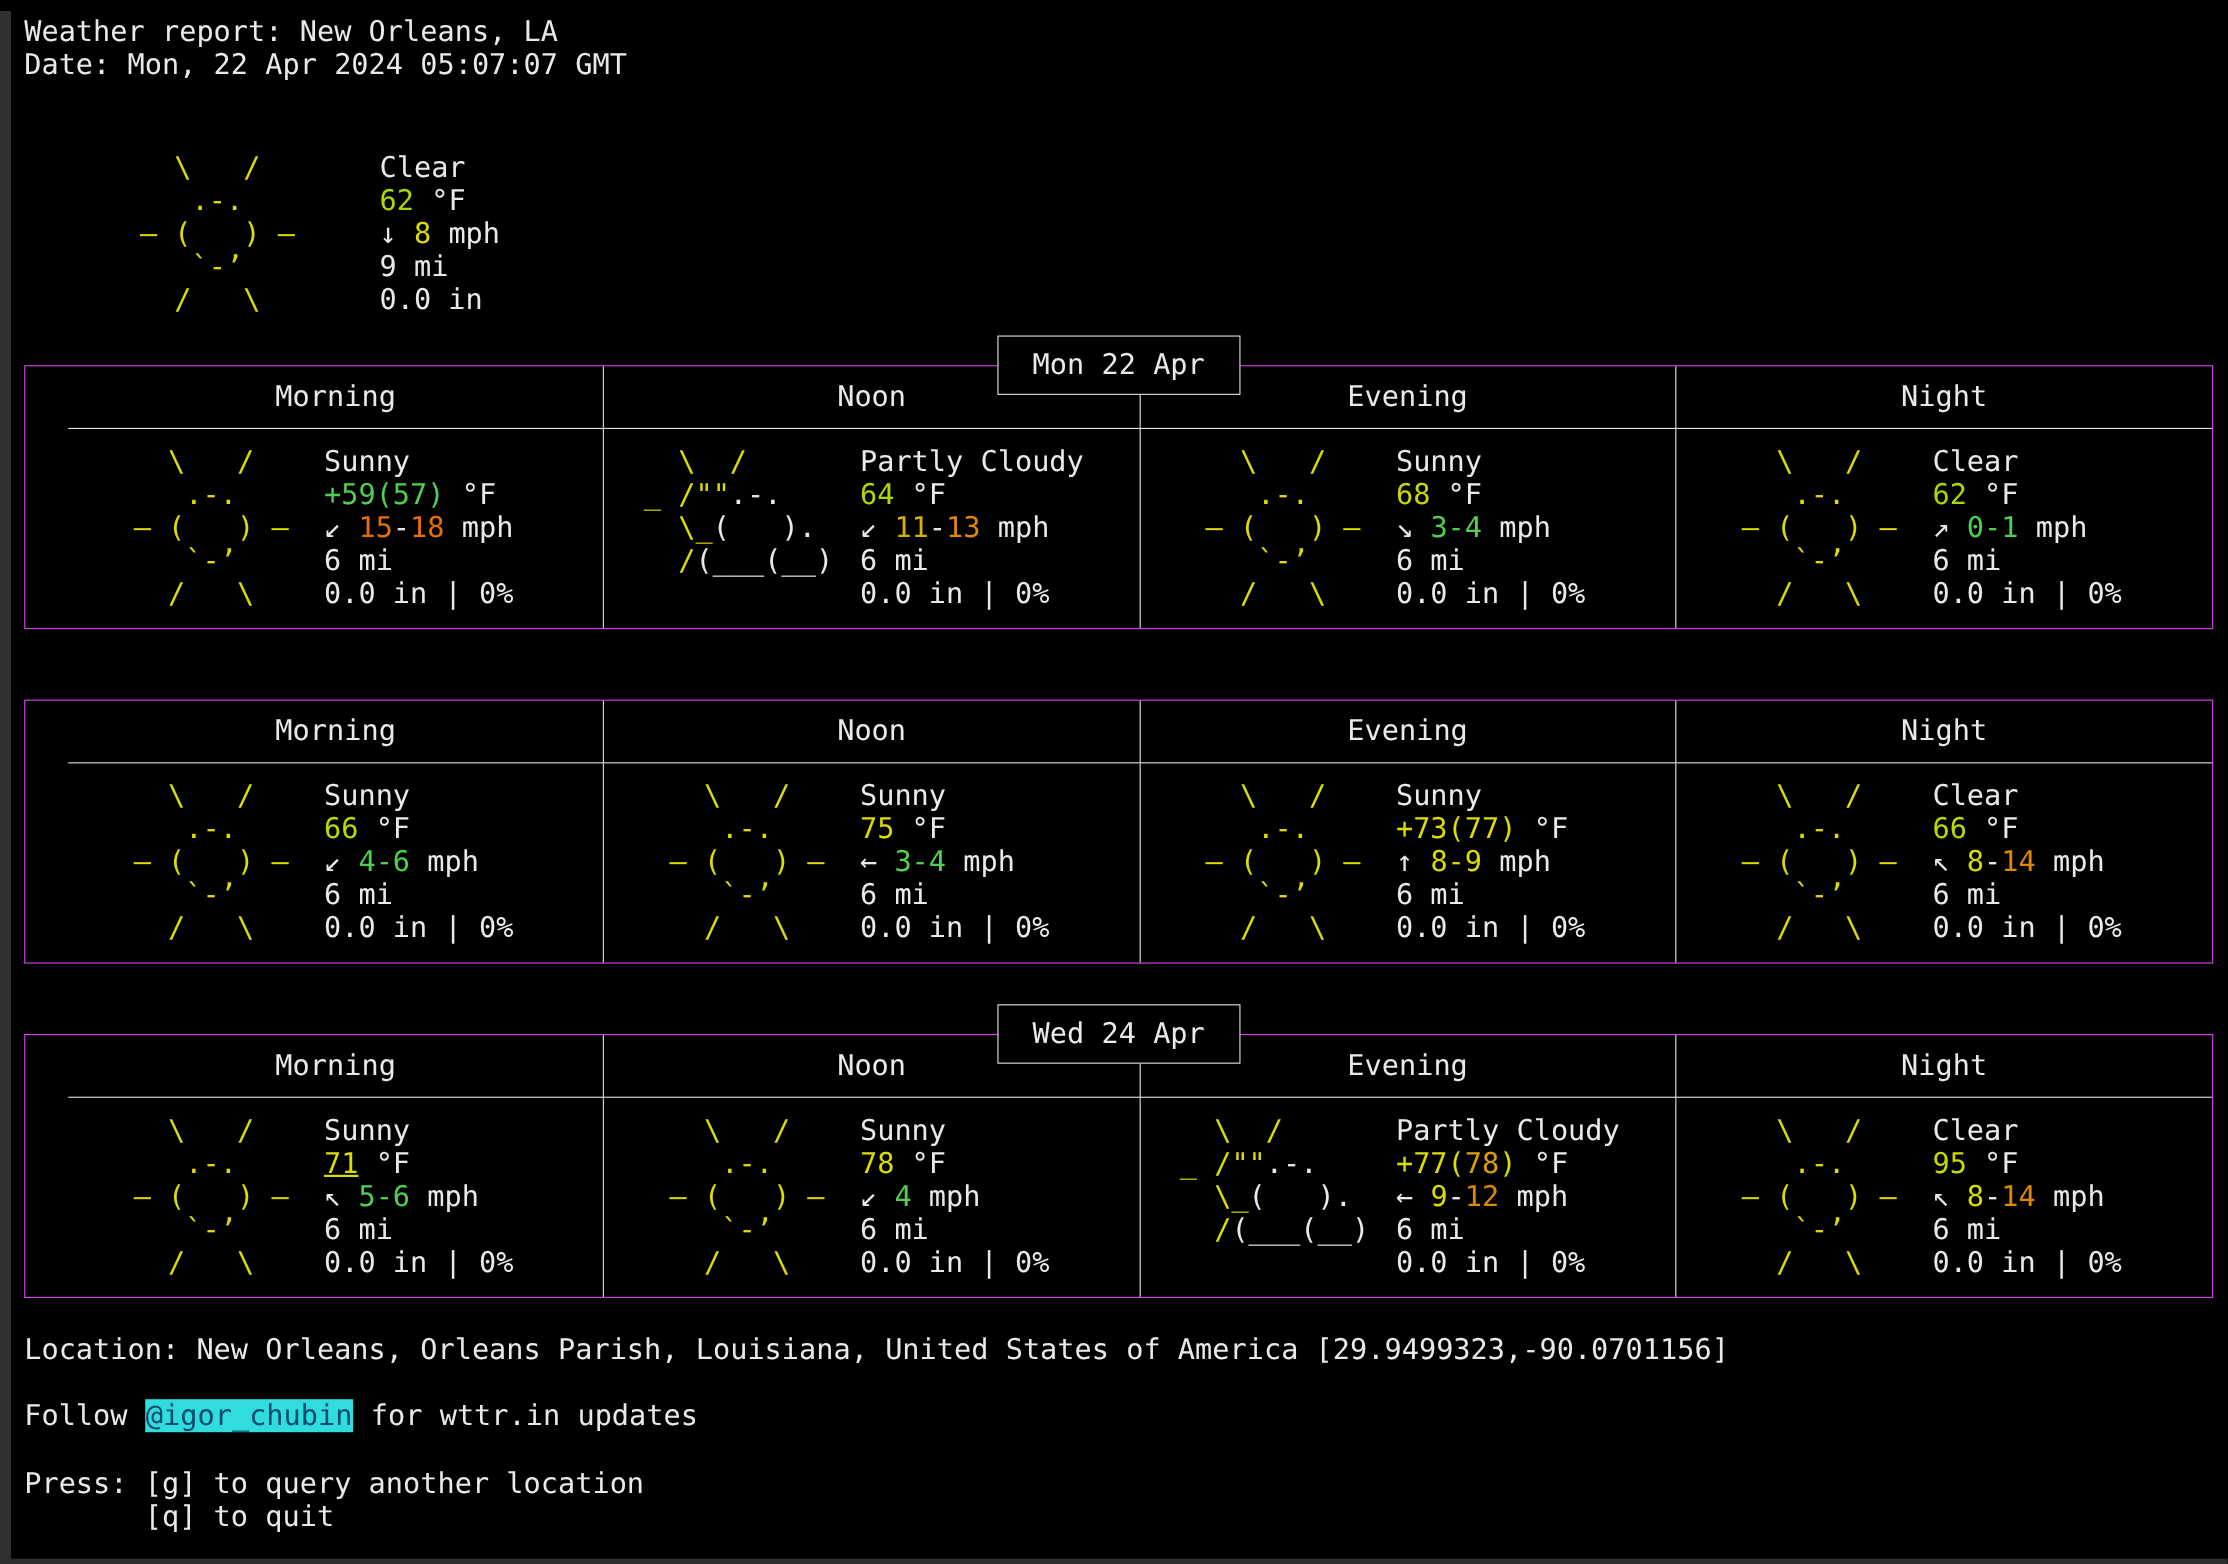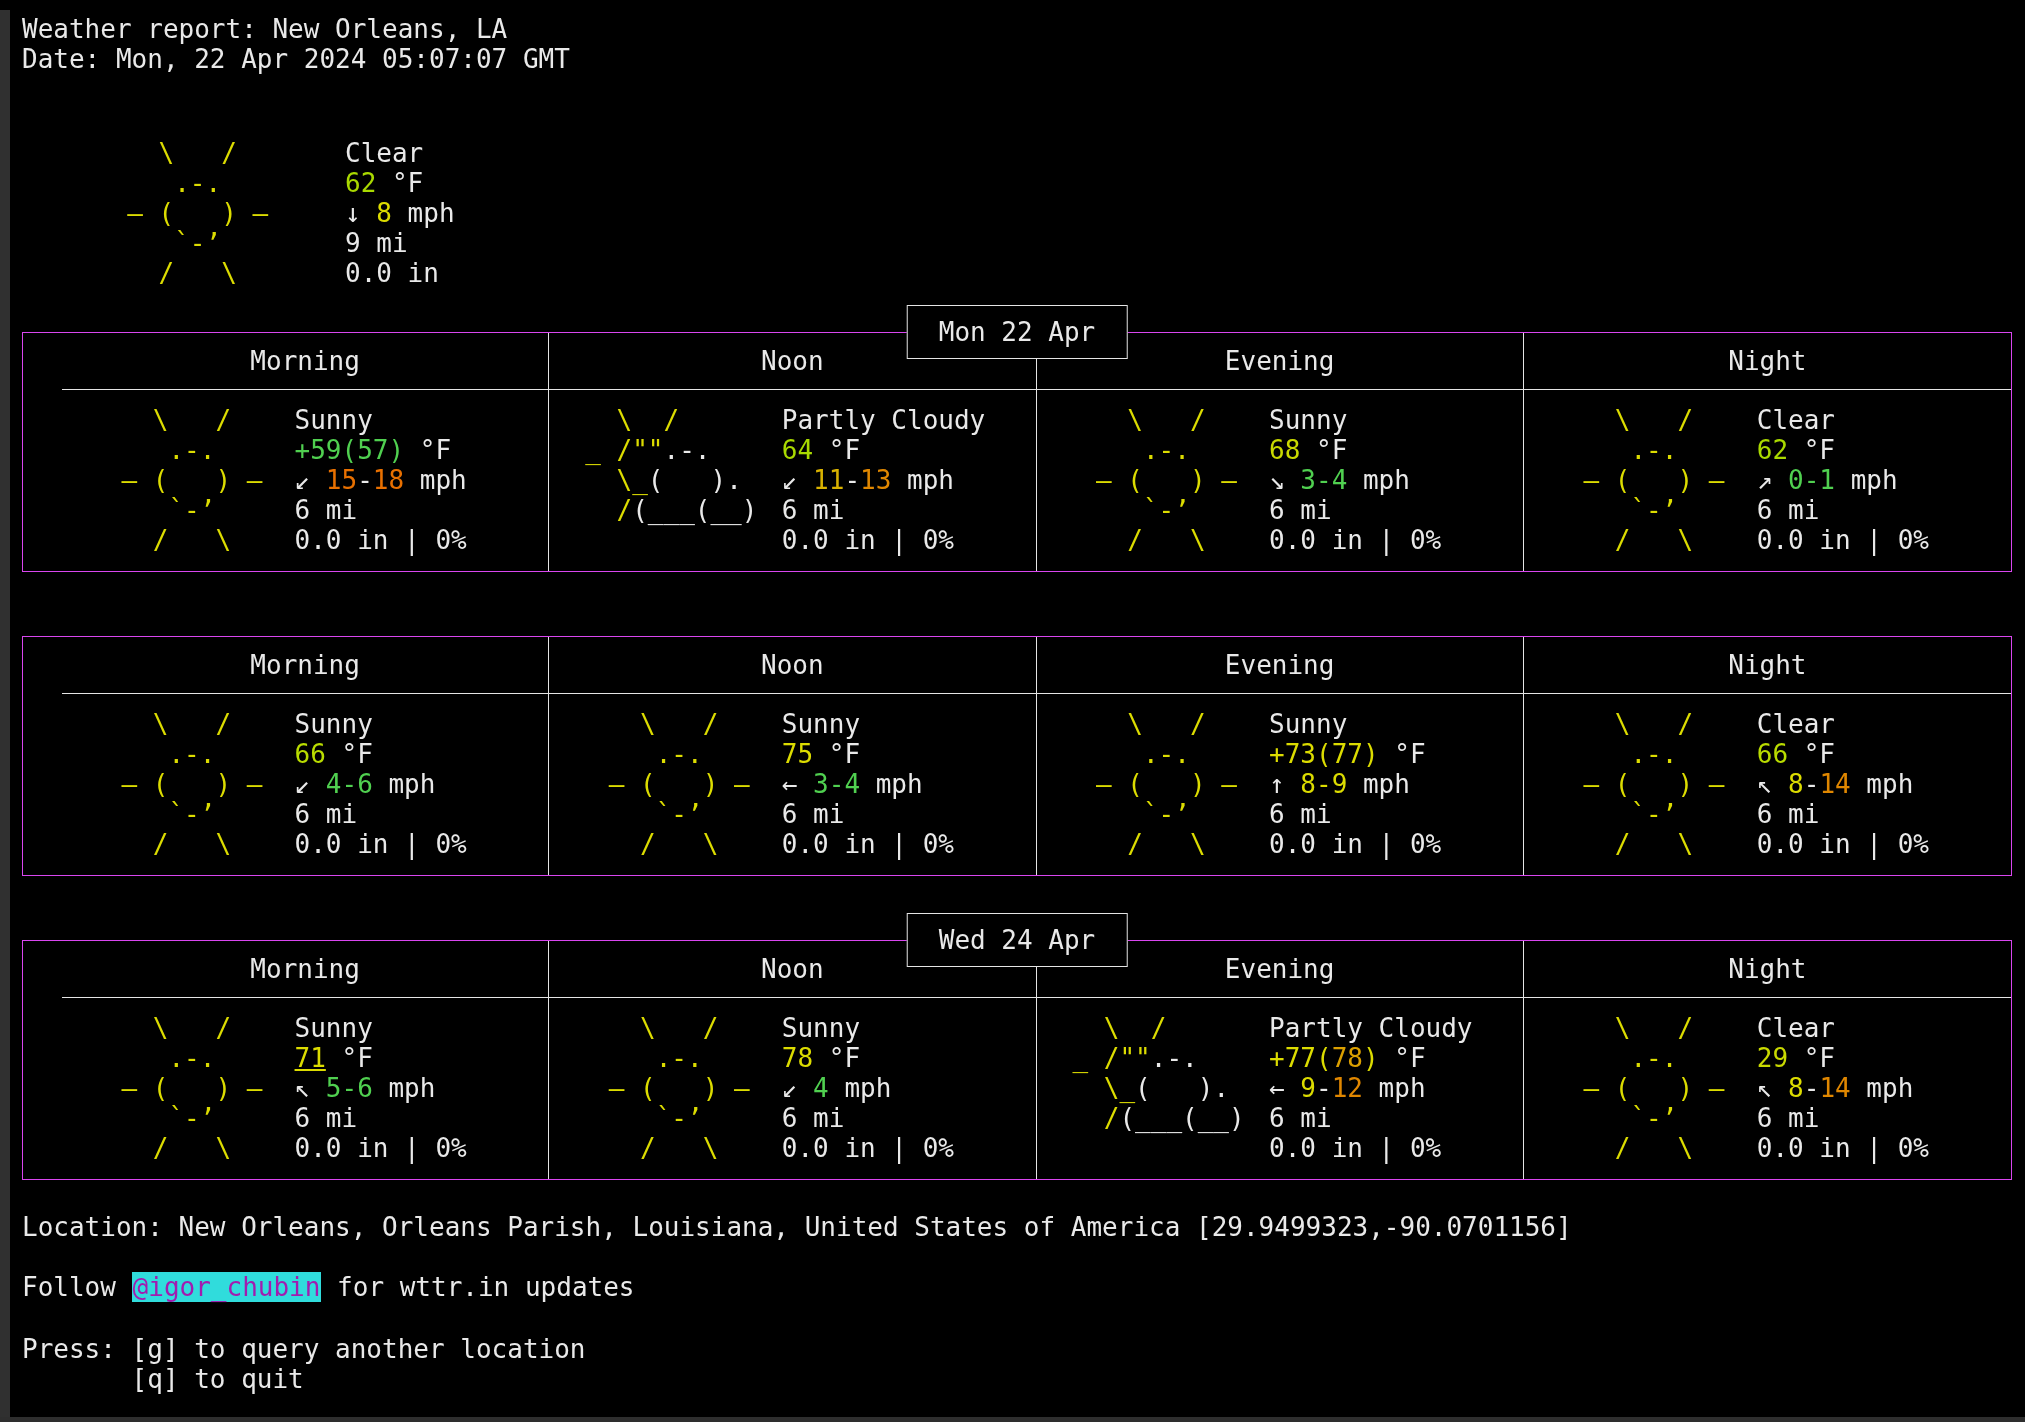--- a/index.html
+++ b/index.html
@@ -29,21 +29,21 @@
     height:57px; display:flex; align-items:center; justify-content:center;
     border-right:1px solid #e5e5e5; border-bottom:1px solid #e5e5e5; white-space:pre;
   }
   .hdr-cell.last { border-right:none; }
   .cell { border-right:1px solid #e5e5e5; min-height:181px; padding-top:15px; display:flex; }
   .cell.last { border-right:none; }
   .cell .art-col { width:47%; display:flex; justify-content:center; }
   .cell .info-col { width:53%; padding-left:4px; }
   .footer-location { margin-top:32px; white-space:pre; }
   .footer-follow { margin-top:30px; white-space:pre; }
-  .handle { background:#30dcdc; color:#a21caf; padding:0 1px; }
+  .handle { background:#30dcdc; color:#0c4a6e; padding:0 1px; }
   .footer-press { margin-top:32px; }
 </style>
 </head>
 <body>
 
 <div class="left-strip"></div>
 
 <div class="screen">
 
   <div class="line">Weather report: New Orleans, LA</div>
@@ -218,21 +218,21 @@
               <div class="line"><span style="color: rgb(233, 233, 233);">6 mi</span></div>
               <div class="line"><span style="color: rgb(233, 233, 233);">0.0 in | 0%</span></div>
             </div>
           </div>
           <div class="cell last">
             <div class="art-col">
               <pre class="art"><div class="line"><span style="color: rgb(220, 220, 0);">    \   /</span></div><div class="line"><span style="color: rgb(220, 220, 0);">     .-.</span></div><div class="line"><span style="color: rgb(220, 220, 0);">  — (   ) —</span></div><div class="line"><span style="color: rgb(220, 220, 0);">     `-’</span></div><div class="line"><span style="color: rgb(220, 220, 0);">    /   \</span></div></pre>
             </div>
             <div class="info-col">
               <div class="line"><span style="color: rgb(233, 233, 233);">Clear</span></div>
-              <div class="line"><span style="color: rgb(201, 217, 0);">29</span><span style="color: rgb(233, 233, 233);"> °F</span></div>
+              <div class="line"><span style="color: rgb(201, 217, 0);">95</span><span style="color: rgb(233, 233, 233);"> °F</span></div>
               <div class="line"><span style="color: rgb(233, 233, 233);">↖ </span><span style="color: rgb(220, 220, 0);">8</span><span style="color: rgb(233, 233, 233);">-</span><span style="color: rgb(224, 135, 0);">14</span><span style="color: rgb(233, 233, 233);"> mph</span></div>
               <div class="line"><span style="color: rgb(233, 233, 233);">6 mi</span></div>
               <div class="line"><span style="color: rgb(233, 233, 233);">0.0 in | 0%</span></div>
             </div>
           </div>
         </div>
       </section>
     </div>
 
   <div class="footer-location line">Location: New Orleans, Orleans Parish, Louisiana, United States of America [29.9499323,-90.0701156]</div>

